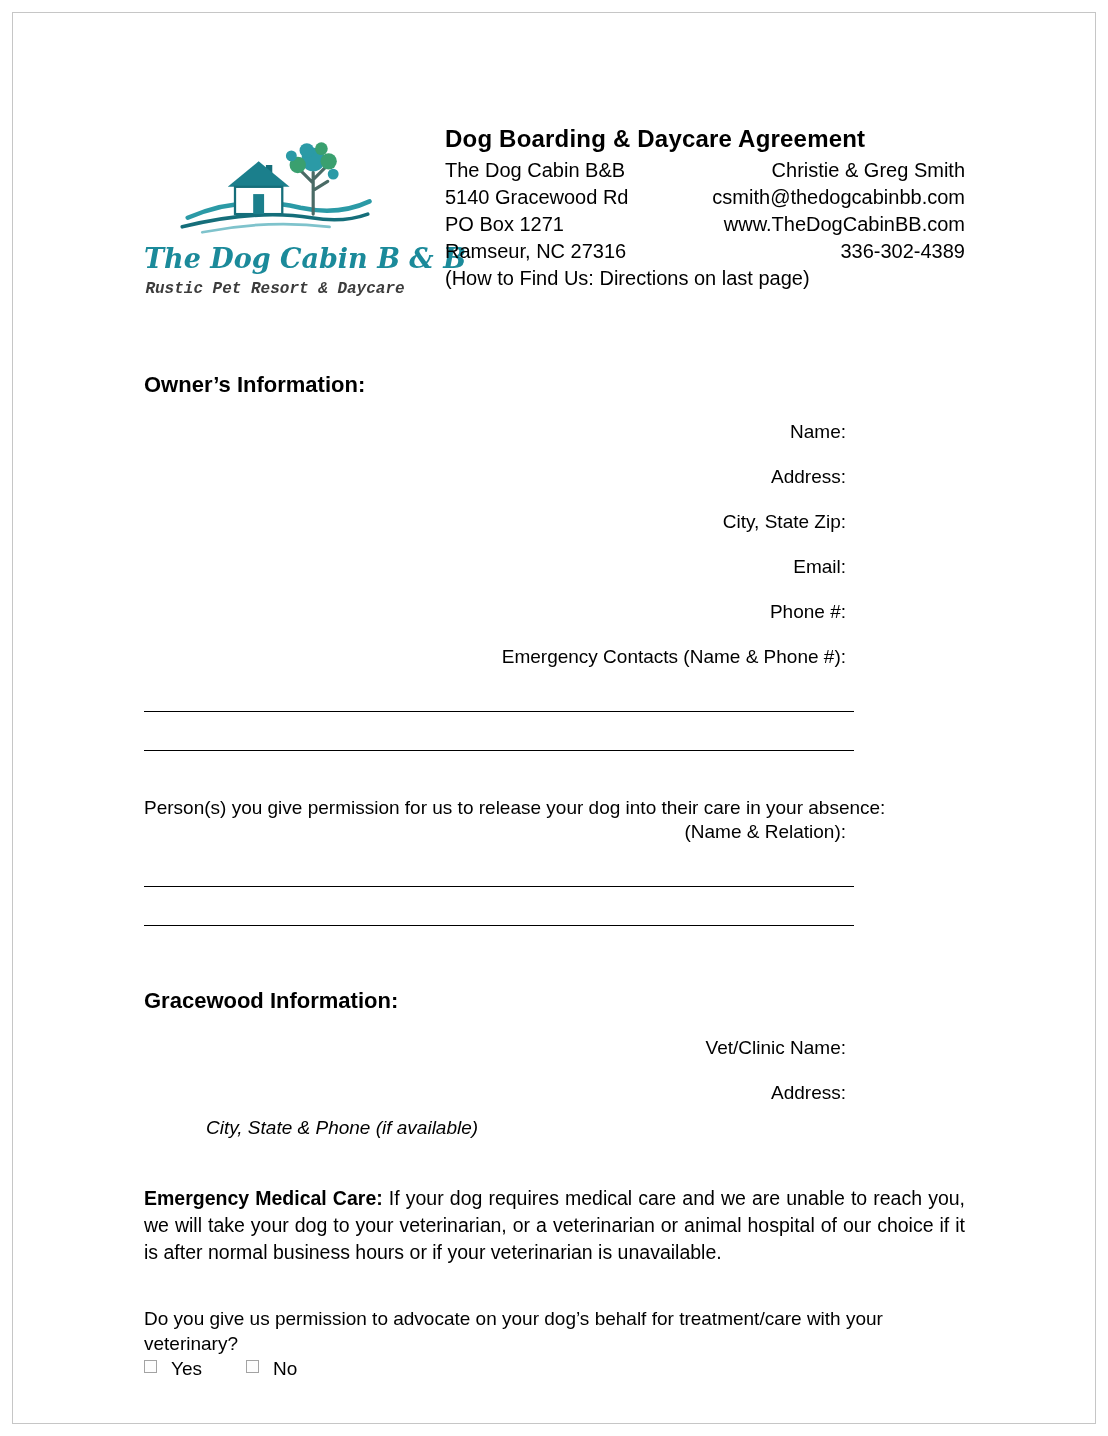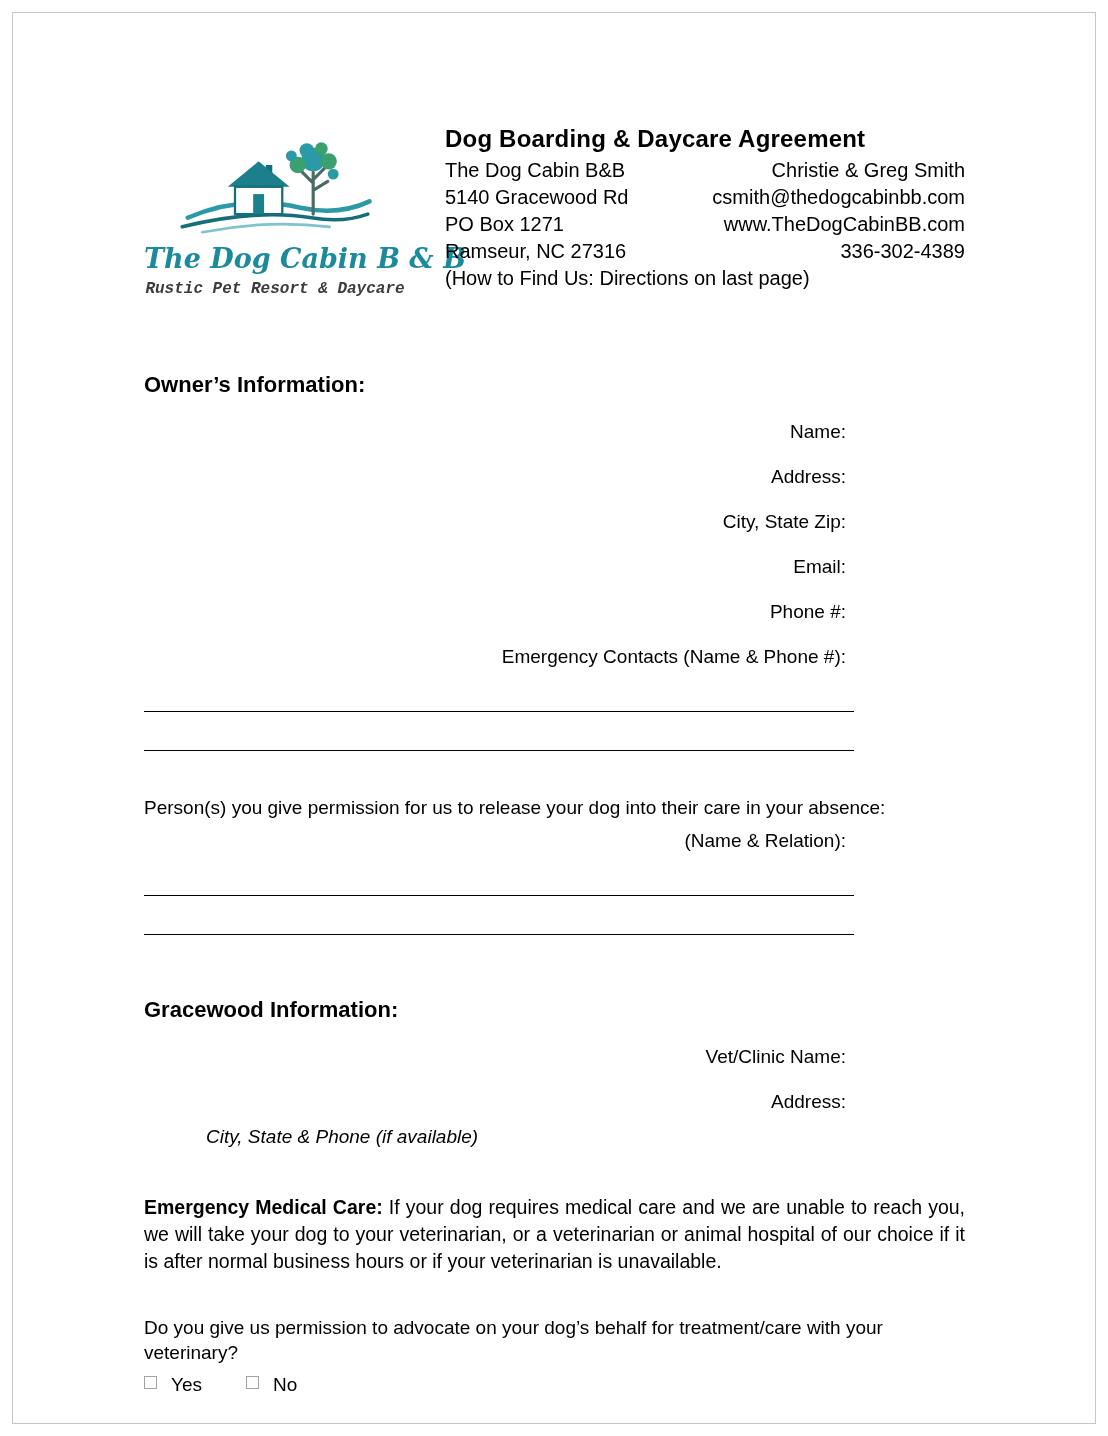--- a/index.html
+++ b/index.html
@@ -88,21 +88,21 @@
     width: 710px;
     border-bottom: 1.4px solid #000;
     margin-top: 38px;
   }
 
   .release-text {
     margin: 44px 0 0 0;
     font-size: 19px;
     line-height: 25px;
   }
-  .field.tight { margin-top: 9px; }
+  .field.tight { margin-top: 0; }
 
   .vet-note {
     margin-top: 8px;
     margin-left: 62px;
     font-style: italic;
     font-size: 19px;
   }
 
   .medcare {
     margin: 46px 0 0 0;
@@ -110,21 +110,21 @@
     line-height: 27px;
     text-align: justify;
   }
   .medcare .lead { font-weight: 700; }
 
   .question {
     margin: 40px 0 0 0;
     font-size: 19px;
     line-height: 25px;
   }
-  .options { margin-top: 9px; display: flex; align-items: center; text-align: right; }
+  .options { margin-top: 2px; display: flex; align-items: center; text-align: right; }
   .option { display: inline-flex; align-items: center; margin-right: 44px; font-size: 19px; }
   .cb {
     width: 11px;
     height: 11px;
     border: 1.6px solid #a3a3a3;
     display: inline-block;
     margin-right: 14px;
     margin-bottom: 6px;
     background: #fdfdfd;
   }

